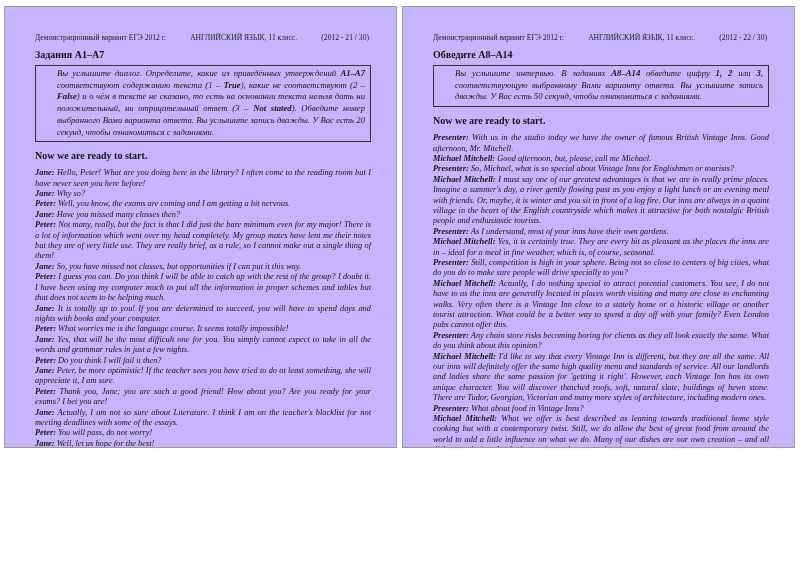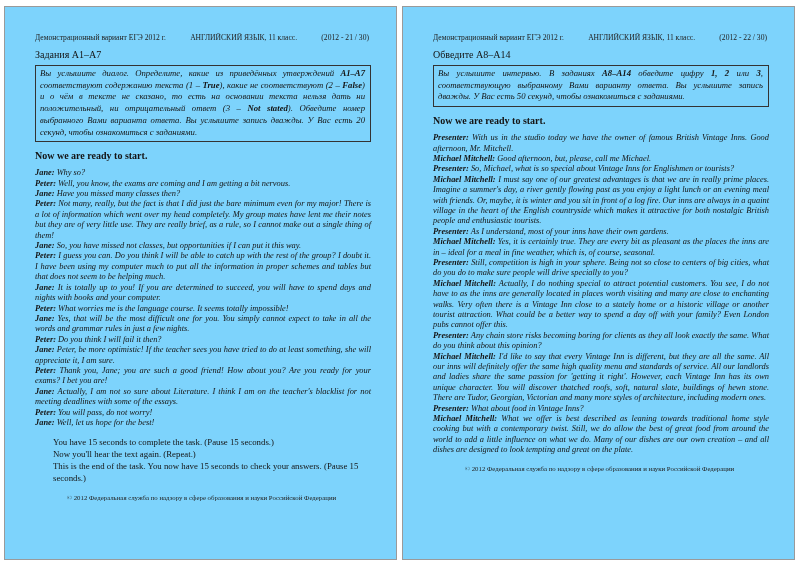--- a/index.html
+++ b/index.html
@@ -3,36 +3,36 @@
 <meta charset="utf-8">
 <style>
   html, body { margin:0; padding:0; background:#ffffff; }
   body {
     width:800px; height:566px; position:relative;
     font-family:"Liberation Serif","DejaVu Serif",serif;
     color:#141414;
     -webkit-font-smoothing:antialiased;
   }
   .page {
-    position:absolute; top:6px; width:393px; height:554px;
-    background:#7dd3fc; border:1px solid #9a9a9a; box-sizing:border-box;
+    position:absolute; top:6px; width:393px; height:442px;
+    background:#c4b5fd; border:1px solid #9a9a9a; box-sizing:border-box;
     padding:26px 25px 0 27px; overflow:hidden;
   }
   .page-left  { left:4px; }
   .page-right { left:402px; }
 
   .page-header {
     display:flex; justify-content:space-between; align-items:baseline;
     font-size:7.6px; color:#222; margin:0 2px 7px 3px; white-space:nowrap;
   }
-  .section-title { font-size:10px; font-weight:normal; margin:0 0 5px 3px; }
+  .section-title { font-size:10px; font-weight:bold; margin:0 0 5px 3px; }
 
   .instruction-box {
     margin-left:3px; border:1px solid #333;
-    padding:2px 5px 3px 4px;
+    padding:2px 5px 3px 21px;
     font-style:italic; font-size:8.7px; line-height:11.7px;
     text-align:justify;
   }
   .instruction-box .b { font-weight:bold; }
 
   .ready-line { font-weight:bold; font-size:10px; margin:8px 0 7px 3px; }
 
   .dialogue { margin-left:3px;font-style:italic; }
   .dialogue p { margin:0; font-size:8.4px; line-height:10.4px; text-align:justify; }
   .dialogue p b { font-weight:bold; }
@@ -50,20 +50,21 @@
 <div class="page page-left">
   <div class="page-header">
     <span>Демонстрационный вариант ЕГЭ 2012 г.</span>
     <span>АНГЛИЙСКИЙ ЯЗЫК, 11 класс.</span>
     <span>(2012 - 21 / 30)</span>
   </div>
   <div class="section-title">Задания A1–A7</div>
   <div class="instruction-box"><span>Вы услышите диалог. Определите, какие из приведённых утверждений </span><span class="b">A1–A7</span><span> соответствуют содержанию текста (1 – </span><span class="b">True</span><span>), какие не соответствуют (2 – </span><span class="b">False</span><span>) и о чём в тексте не сказано, то есть на основании текста нельзя дать ни положительный, ни отрицательный ответ (3 – </span><span class="b">Not stated</span><span>). Обведите номер выбранного Вами варианта ответа. Вы услышите запись дважды. У Вас есть 20 секунд, чтобы ознакомиться с заданиями.</span></div>
   <p class="ready-line">Now we are ready to start.</p>
   <div class="dialogue">
+      <p><b>Jane:</b> Hello, Peter! What are you doing here in the library? I often come to the reading room but I have never seen you here before!</p>
       <p><b>Jane:</b> Why so?</p>
       <p><b>Peter:</b> Well, you know, the exams are coming and I am getting a bit nervous.</p>
       <p><b>Jane:</b> Have you missed many classes then?</p>
       <p><b>Peter:</b> Not many, really, but the fact is that I did just the bare minimum even for my major! There is a lot of information which went over my head completely. My group mates have lent me their notes but they are of very little use. They are really brief, as a rule, so I cannot make out a single thing of them!</p>
       <p><b>Jane:</b> So, you have missed not classes, but opportunities if I can put it this way.</p>
       <p><b>Peter:</b> I guess you can. Do you think I will be able to catch up with the rest of the group? I doubt it. I have been using my computer much to put all the information in proper schemes and tables but that does not seem to be helping much.</p>
       <p><b>Jane:</b> It is totally up to you! If you are determined to succeed, you will have to spend days and nights with books and your computer.</p>
       <p><b>Peter:</b> What worries me is the language course. It seems totally impossible!</p>
       <p><b>Jane:</b> Yes, that will be the most difficult one for you. You simply cannot expect to take in all the words and grammar rules in just a few nights.</p>
       <p><b>Peter:</b> Do you think I will fail it then?</p>

